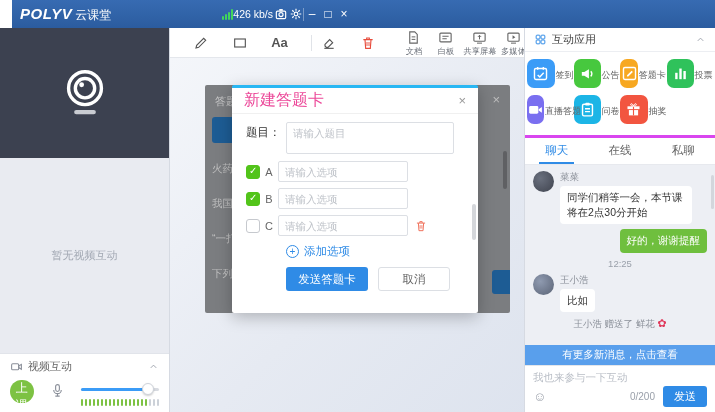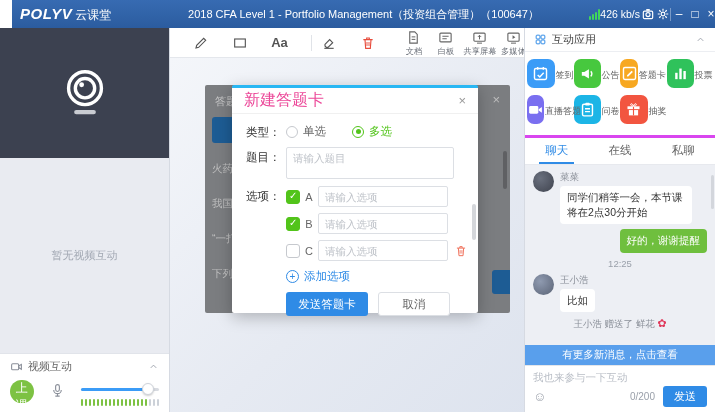--- a/index.html
+++ b/index.html
@@ -141,21 +141,20 @@
 </head>
 <body>
 
 <div class="app">
 
   <div class="titlebar">
     <div class="logo">
       <span class="logo-main">POLYV</span>
       <span class="logo-suffix">云课堂</span>
     </div>
-    <div class="tb-title">2018 CFA Level 1 - Portfolio Management（投资组合管理）（100647）</div>
     <div class="tb-right">
       <span class="signal">
           <i></i>
           <i></i>
           <i></i>
           <i></i>
         </span>
       <span class="tb-speed">426 kb/s</span>
       <span class="tb-icon">
         <svg width="14" height="14" viewBox="0 0 24 24">
@@ -315,41 +314,27 @@
         <div class="bg-btn-bottom"></div>
       </div>
 
       <div class="modal">
         <div class="modal-header">
           <span class="modal-title">新建答题卡</span>
           <span class="modal-close">×</span>
         </div>
         <div class="modal-body">
 
-          <div class="m-row">
-            <span class="m-label">类型：</span>
-            <div class="radio-group">
-              <div class="radio">
-                <span class="rdot"></span>
-                <span>单选</span>
-              </div>
-              <div class="radio selected">
-                <span class="rdot"></span>
-                <span>多选</span>
-              </div>
-            </div>
-          </div>
 
           <div class="m-row">
             <span class="m-label">题目：</span>
             <textarea class="q-textarea" placeholder="请输入题目" style=""></textarea>
           </div>
 
           <div class="m-row" style="margin-bottom:0">
-            <span class="m-label">选项：</span>
             <div>
               <div class="opt-row">
                 <span class="checkbox checked"></span>
                 <span class="opt-letter">A</span>
                 <input class="opt-input" placeholder="请输入选项" style="">
               </div>
               <div class="opt-row">
                 <span class="checkbox checked"></span>
                 <span class="opt-letter">B</span>
                 <input class="opt-input" placeholder="请输入选项" style="">

